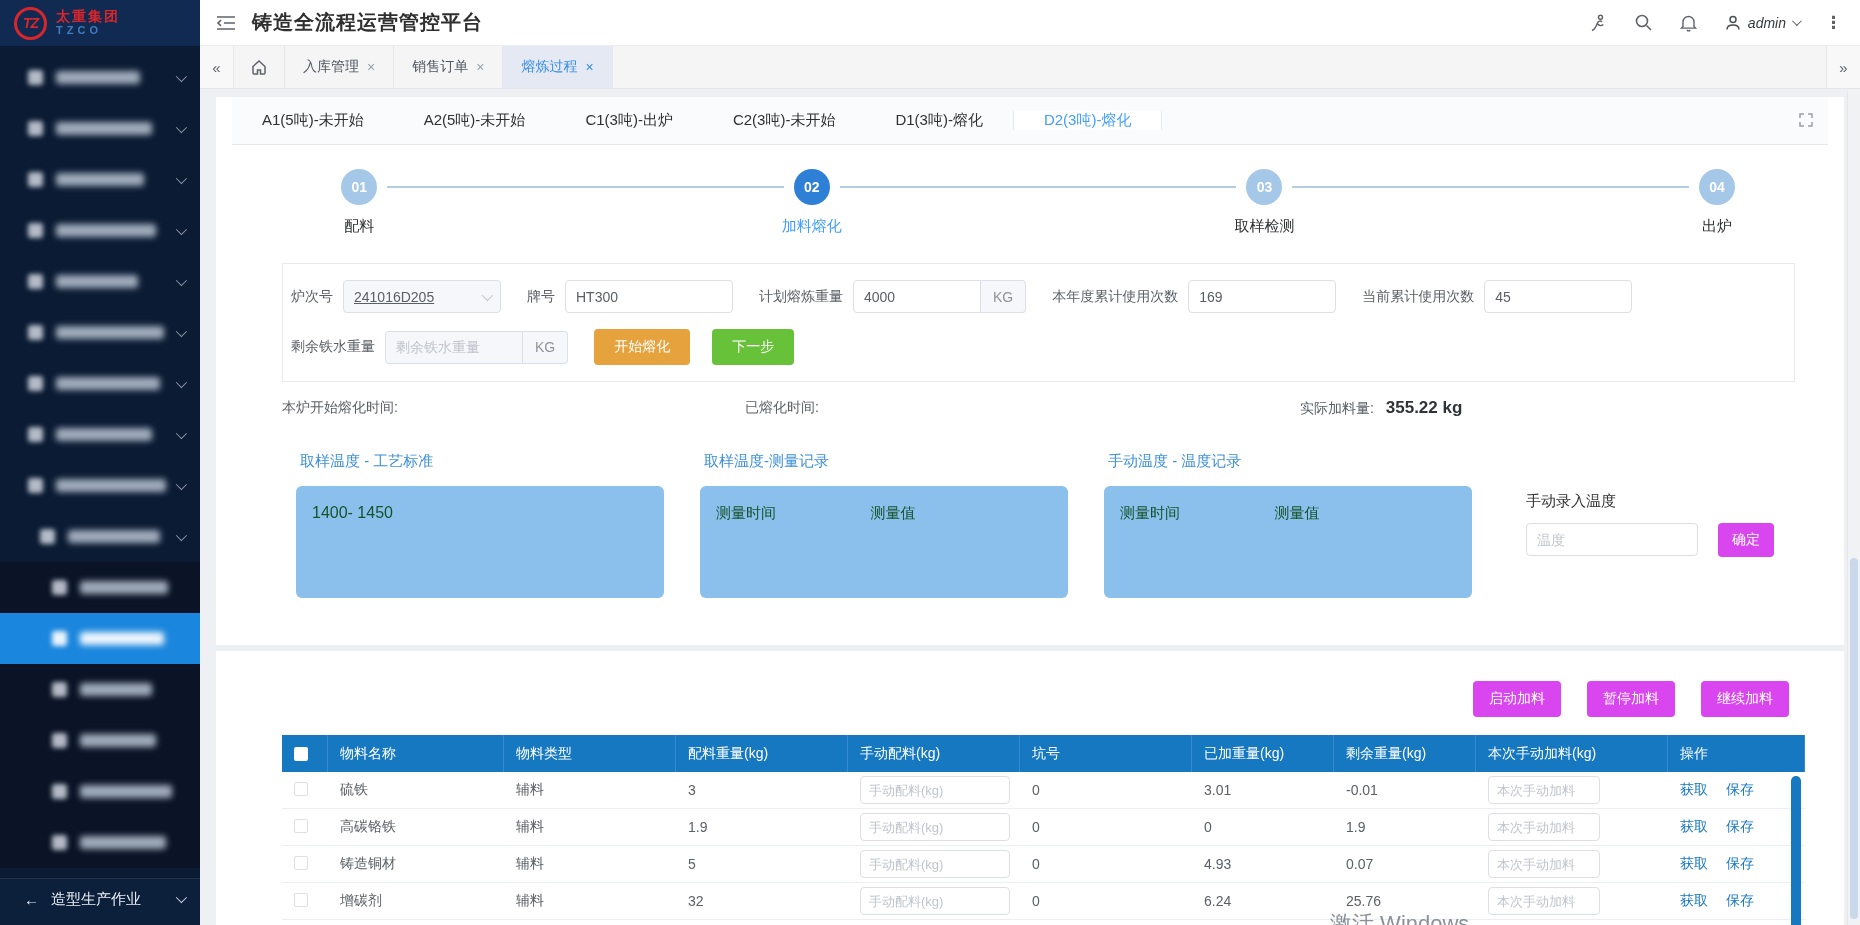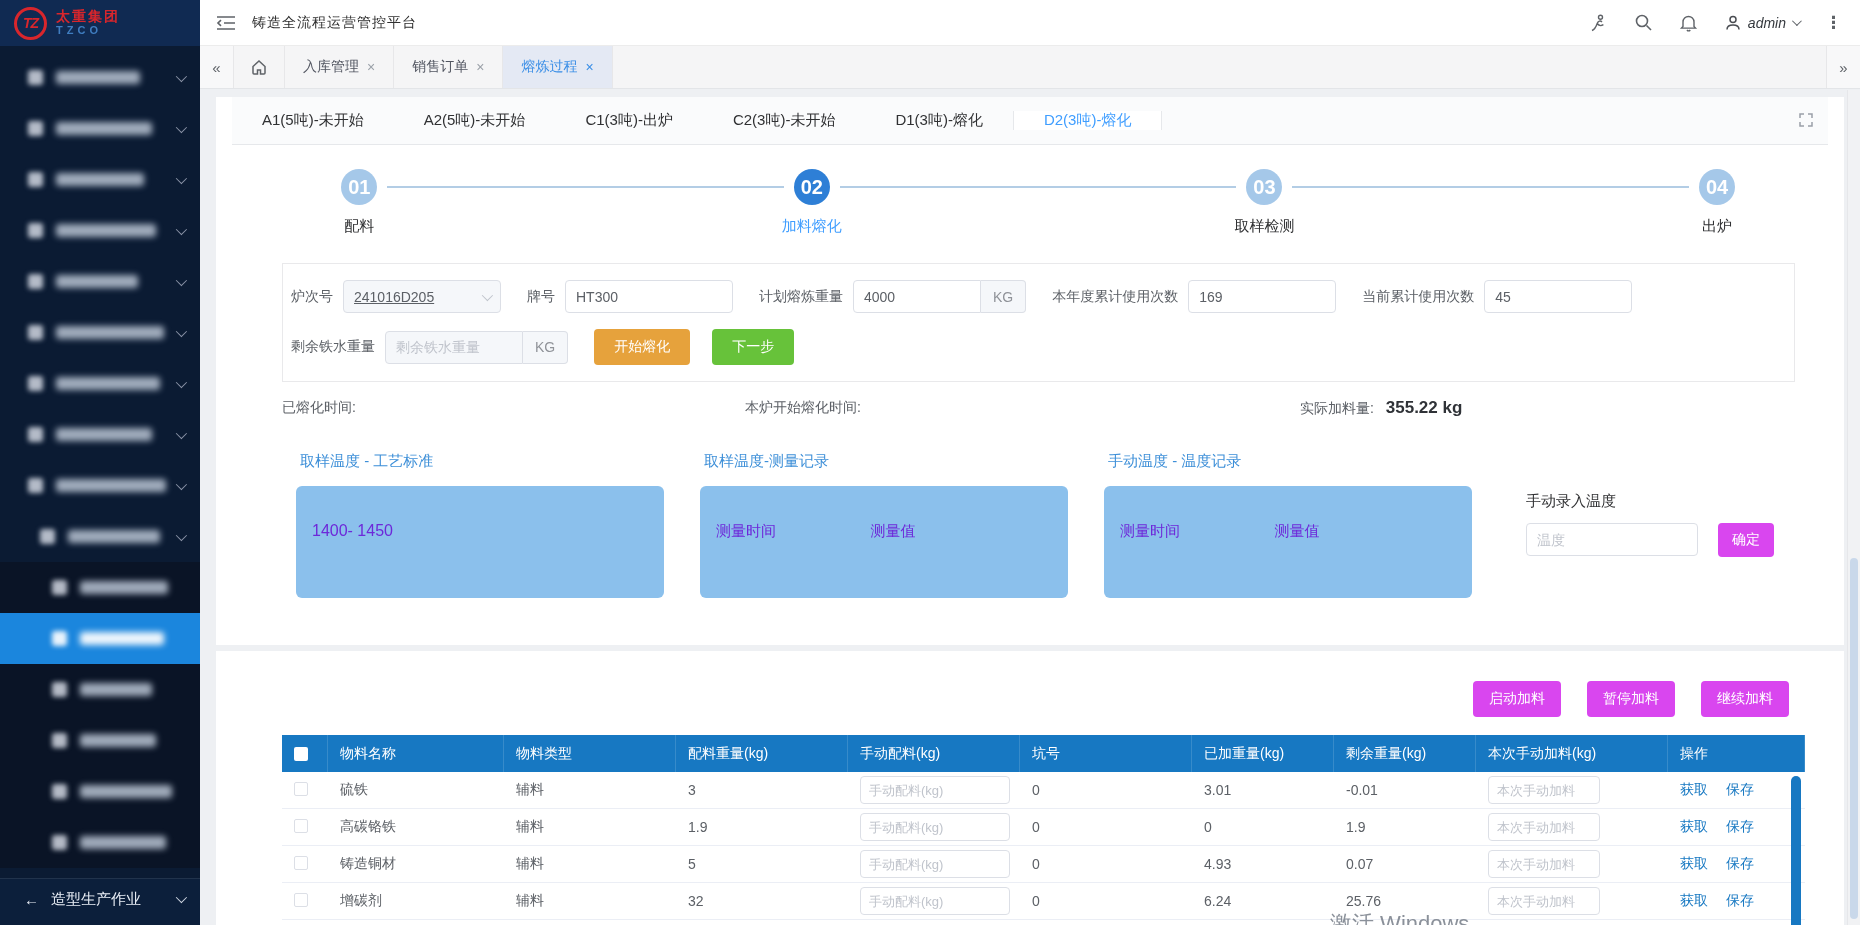--- a/index.html
+++ b/index.html
@@ -42,21 +42,21 @@
   .exit-glyph { color:#e8edf5; font-size:15px; font-weight:700; }
   .cdown { width:8px; height:8px; border-right:1.6px solid #8a93a6; border-bottom:1.6px solid #8a93a6;
     transform:rotate(45deg) translateY(-2px); display:inline-block; flex:none; }
 
   
   .main { flex:1; display:flex; flex-direction:column; position:relative; background:#eef0f3; overflow:hidden; }
 
   .topbar { height:46px; background:#fff; display:flex; align-items:center; justify-content:space-between;
     padding:0 18px 0 16px; border-bottom:1px solid #ececec; }
   .tb-left { display:flex; align-items:center; gap:16px; }
-  .apptitle { font-size:14px; font-weight:400; color:#2f2f2f; letter-spacing:1px; }
+  .apptitle { font-size:20px; font-weight:700; color:#2f2f2f; letter-spacing:1px; }
   .tb-right { display:flex; align-items:center; gap:26px;font-style:italic; }
   .icon-btn { display:flex; align-items:center; cursor:pointer; }
   .user-group { display:flex; align-items:center; gap:6px; cursor:pointer; color:#35393e; }
   .user-chev { width:7px; height:7px; border-right:1.4px solid #5f6368; border-bottom:1.4px solid #5f6368; transform:rotate(45deg) translateY(-2px); display:inline-block; }
   .kebab { font-size:17px; color:#5f6368; font-weight:700; cursor:pointer; letter-spacing:0; }
 
   .tabbar { height:43px; background:#f5f5f6; display:flex; align-items:stretch; border-bottom:1px solid #e3e5e8; }
   .tb-nav { width:34px; display:flex; align-items:center; justify-content:center; color:#5f6368; font-size:15px;
     border-right:1px solid #e7e7e9; cursor:pointer; background:#f8f8f9; }
   .tb-nav.right { margin-left:auto; border-right:none; border-left:1px solid #e7e7e9; }
@@ -75,21 +75,21 @@
   
   .ftabs { margin:0 16px; height:48px; background:#fafbfc; border-bottom:1px solid #e6e8eb; display:flex; align-items:center; position:relative; }
   .ftab { display:flex; align-items:center; padding:0 30px; font-size:15px; color:#303133; cursor:pointer; }
   .ftab.active { background:#fff; color:#409eff; border-left:1px solid #e6e8eb; border-right:1px solid #e6e8eb; }
   .ftab-expand { position:absolute; right:14px; top:15px; cursor:pointer; }
 
   
   .steps { position:relative; height:100px; margin-top:8px; }
   .step { position:absolute; top:16px; width:120px; transform:translateX(-50%); text-align:center; }
   .step-circle { width:36px; height:36px; border-radius:50%; background:#a5c8e9; color:#fff; font-weight:700;
-    display:flex; align-items:center; justify-content:center; margin:0 auto; font-size:20px; }
+    display:flex; align-items:center; justify-content:center; margin:0 auto; font-size:14px; }
   .step.active .step-circle { background:#2e7fd6; }
   .step-label { margin-top:12px; font-size:15px; color:#303133; }
   .step.active .step-label { color:#409eff; }
   .sline { position:absolute; top:33px; height:2px; background:#b3cde5; }
 
   
   .formbox { margin:10px 49px 0 66px; border:1px solid #e9e9eb; padding:16px 20px 16px 8px; }
   .frow { display:flex; align-items:center; }
   .frow + .frow { margin-top:16px; }
   .flabel { color:#5c6066; font-size:14px; margin:0 10px 0 26px; white-space:nowrap; }
@@ -110,21 +110,21 @@
   .btn.blue { background:#d946ef; }
 
   
   .inforow { margin:16px 49px 0 66px; display:grid; grid-template-columns:463px 555px 1fr; align-items:center; color:#5c6066; font-size:14px; }
   .feedval { font-size:17px; color:#2f3237; font-weight:600; margin-left:8px; }
 
   
   .cards { display:flex; margin:18px 49px 0 80px; align-items:flex-start; }
   .card { width:368px; margin-right:36px; }
   .ctitle { height:50px; display:flex; align-items:center; color:#3d8fd8; font-size:15px; padding-left:4px; }
-  .cbody { height:112px; background:#8bc0ec; border-radius:6px; color:#6d28d9; padding:36px 16px; font-size:15px; }
+  .cbody { height:112px; background:#8bc0ec; border-radius:6px; color:#14532d; padding:18px 16px; font-size:15px; }
   .cbody.cols { display:flex; }
   .cbody.cols span:first-child { width:46%; }
   .range { font-size:16px; }
   .manual-entry { margin-left:18px; margin-top:56px; }
   .melabel { font-size:15px; color:#303133; margin-bottom:12px; }
   .merow { display:flex; gap:20px; }
   .merow input { width:172px; }
   .merow .btn { height:34px; padding:0 14px; }
 
   
@@ -383,22 +383,22 @@
             <span class="igroup grayed">
               <input class="ctl" style="width: 138px;" placeholder="剩余铁水重量">
               <span class="addon">KG</span>
             </span>
             <button class="btn orange">开始熔化</button>
             <button class="btn green">下一步</button>
           </div>
         </div>
 
         <div class="inforow">
+          <span>本炉开始熔化时间:</span>
           <span>已熔化时间:</span>
-          <span>本炉开始熔化时间:</span>
           <span>
             <span>实际加料量:</span>
             <span class="feedval">355.22 kg</span>
           </span>
         </div>
 
         <div class="cards">
           <div class="card">
             <div class="ctitle">取样温度 - 工艺标准</div>
             <div class="cbody">

